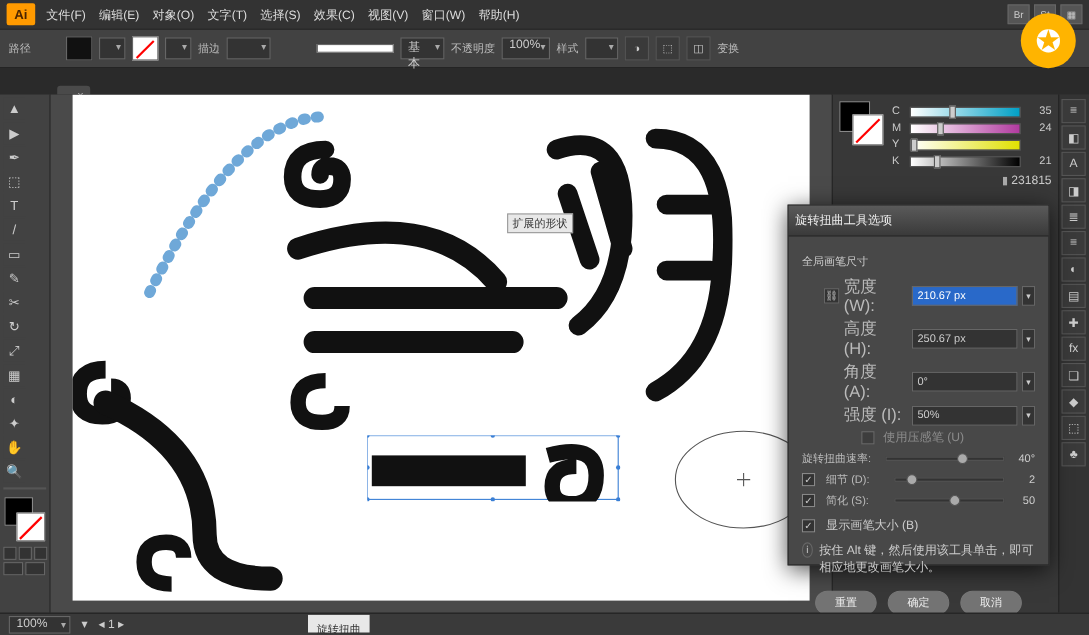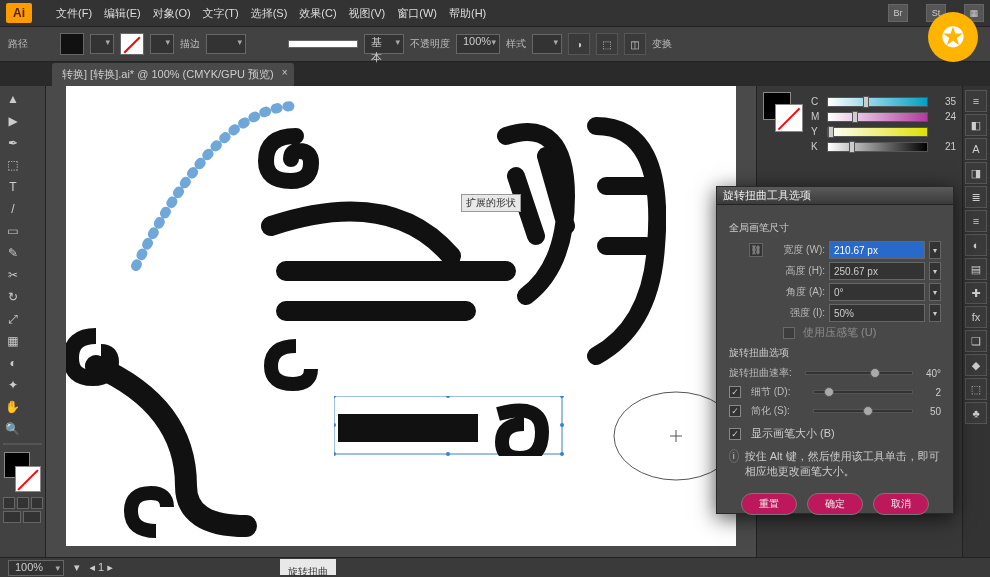--- a/index.html
+++ b/index.html
@@ -1,20 +1,20 @@
 <!DOCTYPE html>
 <html><head>
 <meta charset="utf-8">
 <style>
 *{margin:0;padding:0;box-sizing:border-box;font-family:"Microsoft YaHei",sans-serif;font-size:11px;color:#ccc}
 body{background:#000;width:990px;height:577px;overflow:hidden;position:relative}
 .app{position:absolute;top:0;left:0;width:990px;height:577px;background:#333}
 
 
-.menubar{height:26px;background:#333;display:flex;align-items:center;padding:0 6px;gap:18px}
+.menubar{height:26px;background:#333;display:flex;align-items:center;padding:0 6px;gap:4px}
 .ai-logo{width:26px;height:20px;background:#ff9a00;color:#4b2500;font-weight:bold;font-size:12px;display:flex;align-items:center;justify-content:center;border-radius:2px}
 .menu-item{padding:3px 6px;color:#ddd;white-space:nowrap;cursor:default}
 .menubar .badge{width:20px;height:18px;background:#555;border:1px solid #666;display:flex;align-items:center;justify-content:center;font-size:9px}
 
 
 .ctrlbar{height:36px;background:#424242;border-top:1px solid #222;border-bottom:1px solid #222;display:flex;align-items:center;padding:0 8px;gap:6px}
 .ctrlbar .lbl{color:#bbb;font-size:10px}
 .swatch{width:24px;height:22px;background:#111;border:1px solid #666}
 .noStroke{position:relative;background:#fff}
 .noStroke::after{content:"";position:absolute;left:0;right:0;top:50%;border-top:2px solid red;transform:rotate(-45deg)}
@@ -55,39 +55,39 @@
 .colorPanel .thumb .s::after{content:"";position:absolute;left:-2px;right:-2px;top:50%;border-top:2px solid red;transform:rotate(-45deg)}
 .sliderRow{display:flex;align-items:center;gap:6px;margin:4px 0;clear:none}
 .sliderRow .ch{width:10px;font-size:10px}
 .sliderRow .track{flex:1;height:10px;border:1px solid #555;position:relative}
 .sliderRow .knob{position:absolute;top:-2px;width:6px;height:12px;background:#ccc;border:1px solid #555}
 .sliderRow .val{width:22px;text-align:right;font-size:10px}
 .hex{margin-top:6px;text-align:right;font-size:10px;color:#aaa}
 
 
 .dlg{position:absolute;left:716px;top:186px;width:238px;height:328px;background:#484848;border:1px solid #2a2a2a;box-shadow:0 4px 20px rgba(0,0,0,.7)}
-.dlg .titlebar{height:18px;background:linear-gradient(#5a5a5a,#3a3a3a);display:flex;align-items:center;padding:0 6px;font-size:11px;color:#eee;border-bottom:1px solid #222}
+.dlg .titlebar{height:28px;background:linear-gradient(#5a5a5a,#3a3a3a);display:flex;align-items:center;padding:0 6px;font-size:11px;color:#eee;border-bottom:1px solid #222}
 .dlg .body{padding:10px 12px}
 .grpTitle{font-size:10px;color:#ccc;margin:6px 0 6px}
 .frm{display:flex;align-items:center;justify-content:flex-end;gap:4px;margin:3px 0}
-.frm label{font-size:10px;color:#bbb;width:58px;text-align:right}
+.frm label{font-size:15px;color:#bbb;width:58px;}
 .frm .fld{width:96px;height:18px;background:#333;border:1px solid #666;color:#ccc;font-size:10px;padding:0 4px;display:flex;align-items:center}
 .frm .fld.hl{background:#2969c9;color:#fff}
 .frm .dd{width:12px;height:18px;background:#333;border:1px solid #666;display:flex;align-items:center;justify-content:center;font-size:8px}
 .frm .link{width:14px;height:14px;border:1px solid #666;background:#333;font-size:9px;display:flex;align-items:center;justify-content:center}
 .optRow{display:flex;align-items:center;gap:6px;margin:5px 0}
 .optRow .lab{width:70px;font-size:10px;color:#bbb}
 .optRow .slider{flex:1;height:4px;background:#333;border:1px solid #555;position:relative}
 .optRow .slider .kn{position:absolute;top:-4px;width:10px;height:10px;border-radius:50%;background:#aaa;border:1px solid #555}
 .optRow .ov{width:22px;text-align:right;font-size:10px}
 .chk{width:12px;height:12px;border:1px solid #888;background:#333;display:inline-flex;align-items:center;justify-content:center;font-size:9px;color:#ccc;margin-right:4px}
 .note{font-size:9px;color:#888;margin-top:8px;display:flex;gap:6px}
 .note .i{width:14px;height:14px;border:1px solid #666;border-radius:50%;display:flex;align-items:center;justify-content:center;font-size:9px}
 .btns{display:flex;gap:10px;justify-content:center;margin-top:14px}
-.btn{width:56px;height:22px;background:#be185d;border:1px solid #777;border-radius:11px;display:flex;align-items:center;justify-content:center;font-size:10px;color:#eee}
+.btn{width:56px;height:22px;background:#737373;border:1px solid #777;border-radius:11px;display:flex;align-items:center;justify-content:center;font-size:10px;color:#eee}
 
 
 .wm{position:absolute;right:12px;top:12px;display:flex;align-items:center;gap:8px;z-index:50}
 .wm .logo{width:50px;height:50px;border-radius:50%;background:#ffb400;display:flex;align-items:center;justify-content:center;font-size:28px;color:#fff}
 .wm .txt{display:flex;flex-direction:column}
 .wm .cn{font-size:26px;font-weight:bold;color:#fff;letter-spacing:2px}
 .wm .en{font-size:11px;color:#ff9a00;letter-spacing:1px}
 
 
 .status{position:absolute;left:0;right:0;bottom:0;height:20px;background:#3a3a3a;border-top:1px solid #222;display:flex;align-items:center;padding:0 8px;gap:10px;font-size:10px;color:#bbb}
@@ -138,21 +138,20 @@
     <span class="lbl">样式</span>
     <div class="sel" style="width:30px"></div>
     <div class="icnbtn">◑</div>
     <div class="icnbtn">⬚</div>
     <div class="icnbtn">◫</div>
     <span class="lbl">变换</span>
   </div>
 
   <div class="tabbar">
     <div class="tab">
-      <span>转换] [转换].ai* @ 100% (CMYK/GPU 预览)</span>
       <span class="x">×</span>
     </div>
   </div>
 
   <div class="workarea">
 
     <div class="tools">
       <div id="toolgrid" style="display: flex; flex-wrap: wrap; width: 44px;">
           <div class="tool">▲</div>
           <div class="tool">▶</div>
@@ -257,20 +256,21 @@
             <span class="val"></span>
           </div>
           <div class="sliderRow">
             <span class="ch">K</span>
             <div class="track" style="background:linear-gradient(90deg,#fff,#000)">
               <div class="knob" style="left:21%"></div>
             </div>
             <span class="val">21</span>
           </div>
         </div>
+      <div class="hex">▮ <span>231815</span></div>
     </div>
 
     <div class="rightStrip" id="rstrip">
         <div class="ic">≡</div>
         <div class="ic">◧</div>
         <div class="ic">A</div>
         <div class="ic">◨</div>
         <div class="ic">≣</div>
         <div class="ic">≡</div>
         <div class="ic">◐</div>
@@ -307,21 +307,20 @@
       <div class="frm">
         <label>强度 (I):</label>
         <div class="fld">50%</div>
         <div class="dd">▾</div>
       </div>
       <div class="frm" style="justify-content:flex-start;margin-left:54px;opacity:.5">
         <span class="chk"></span>
         <span>使用压感笔 (U)</span>
       </div>
 
-      <div class="grpTitle">旋转扭曲选项</div>
       <div class="optRow">
         <span class="lab">旋转扭曲速率:</span>
         <div class="slider">
             <div class="kn" style="left:60%"></div>
           </div>
         <span class="ov">40°</span>
       </div>
       <div class="optRow">
         <span class="chk">✓</span>
         <span class="lab" style="width:56px">细节 (D):</span>

